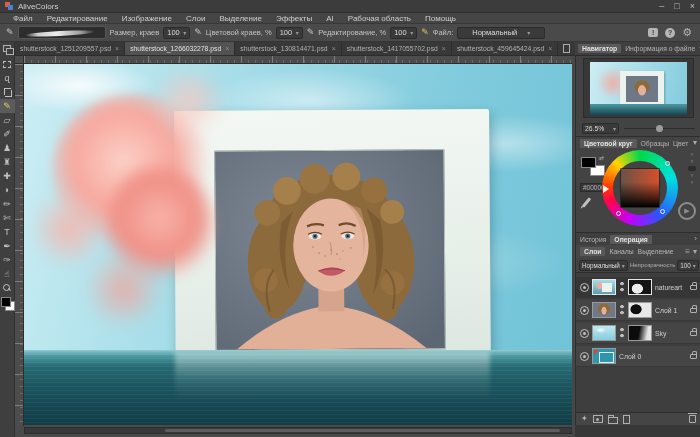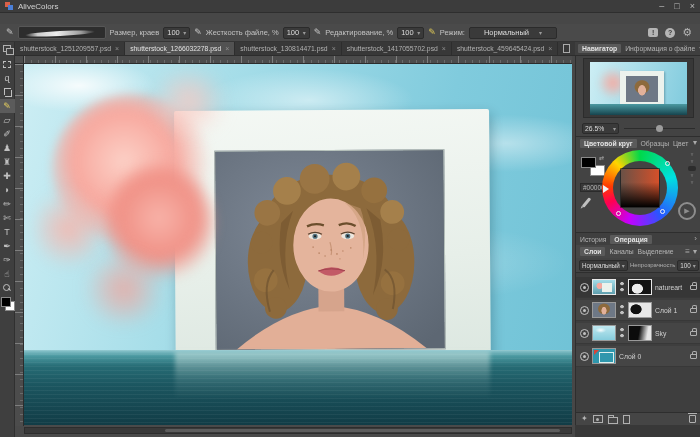--- a/index.html
+++ b/index.html
@@ -227,45 +227,56 @@
   <div class="abs titlebar">
     <span class="logo"></span>
     <span class="title-text">AliveColors</span>
     <span class="winbtns">
       <span class="winbtn">–</span>
       <span class="winbtn">□</span>
       <span class="winbtn">×</span>
     </span>
   </div>
 
+  <div class="abs menubar">
+    <span class="menu-item">Файл</span>
+    <span class="menu-item">Редактирование</span>
+    <span class="menu-item">Изображение</span>
+    <span class="menu-item">Слои</span>
+    <span class="menu-item">Выделение</span>
+    <span class="menu-item">Эффекты</span>
+    <span class="menu-item">AI</span>
+    <span class="menu-item">Рабочая область</span>
+    <span class="menu-item">Помощь</span>
+  </div>
 
   <div class="abs toolbar">
     <span class="pen-glyph">✎</span>
     <span class="brush-preview">
       <span class="stroke"></span>
     </span>
     <span class="tb-label">Размер, краев</span>
     <span class="tb-box" style="width:27px">
         <span>100</span>
         <span class="arrow">▾</span>
       </span>
     <span class="pen-glyph">✎</span>
-    <span class="tb-label">Жесткость файле, %</span>
+    <span class="tb-label">Цветовой краев, %</span>
     <span class="tb-box" style="width:27px">
         <span>100</span>
         <span class="arrow">▾</span>
       </span>
     <span class="pen-glyph">✎</span>
     <span class="tb-label">Редактирование, %</span>
     <span class="tb-box" style="width:27px">
         <span>100</span>
         <span class="arrow">▾</span>
       </span>
     <span class="pen-glyph yellow">✎</span>
-    <span class="tb-label">Режим:</span>
+    <span class="tb-label">Файл:</span>
     <span class="tb-box" style="width:88px;justify-content:center;gap:8px">
         <span>Нормальный</span>
         <span class="arrow">▾</span>
       </span>
     <span class="tb-right">
       <span class="bubble">!</span>
       <span class="qcirc">?</span>
       <span class="gear">⚙</span>
     </span>
   </div>

